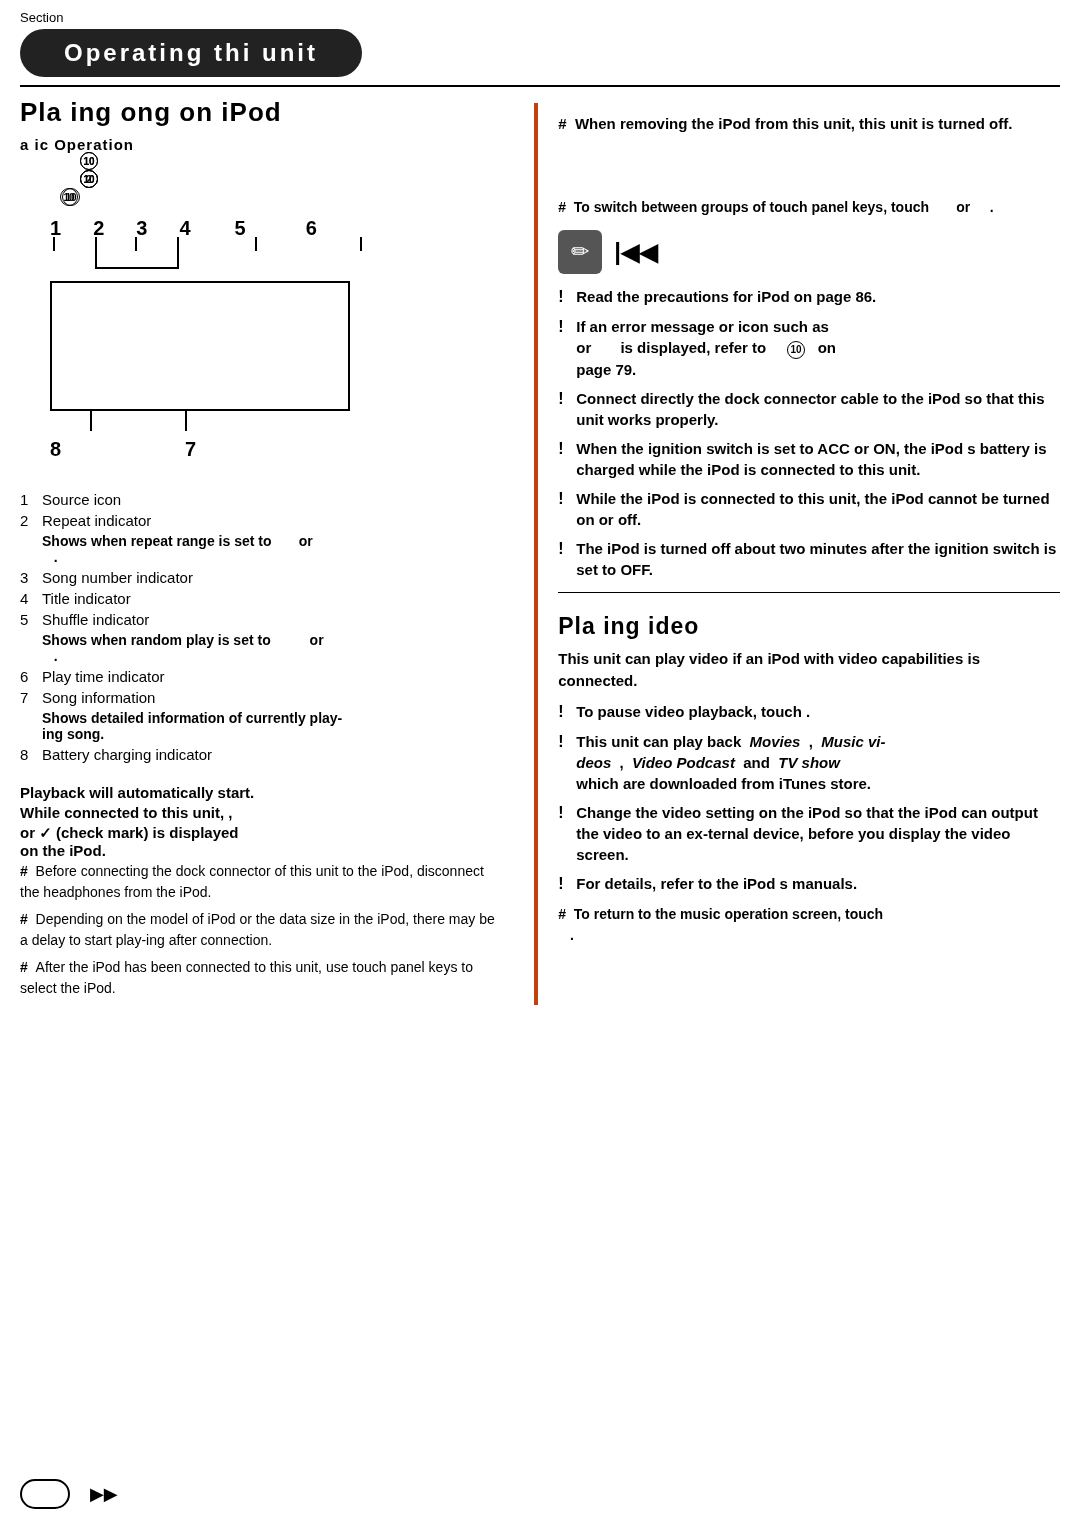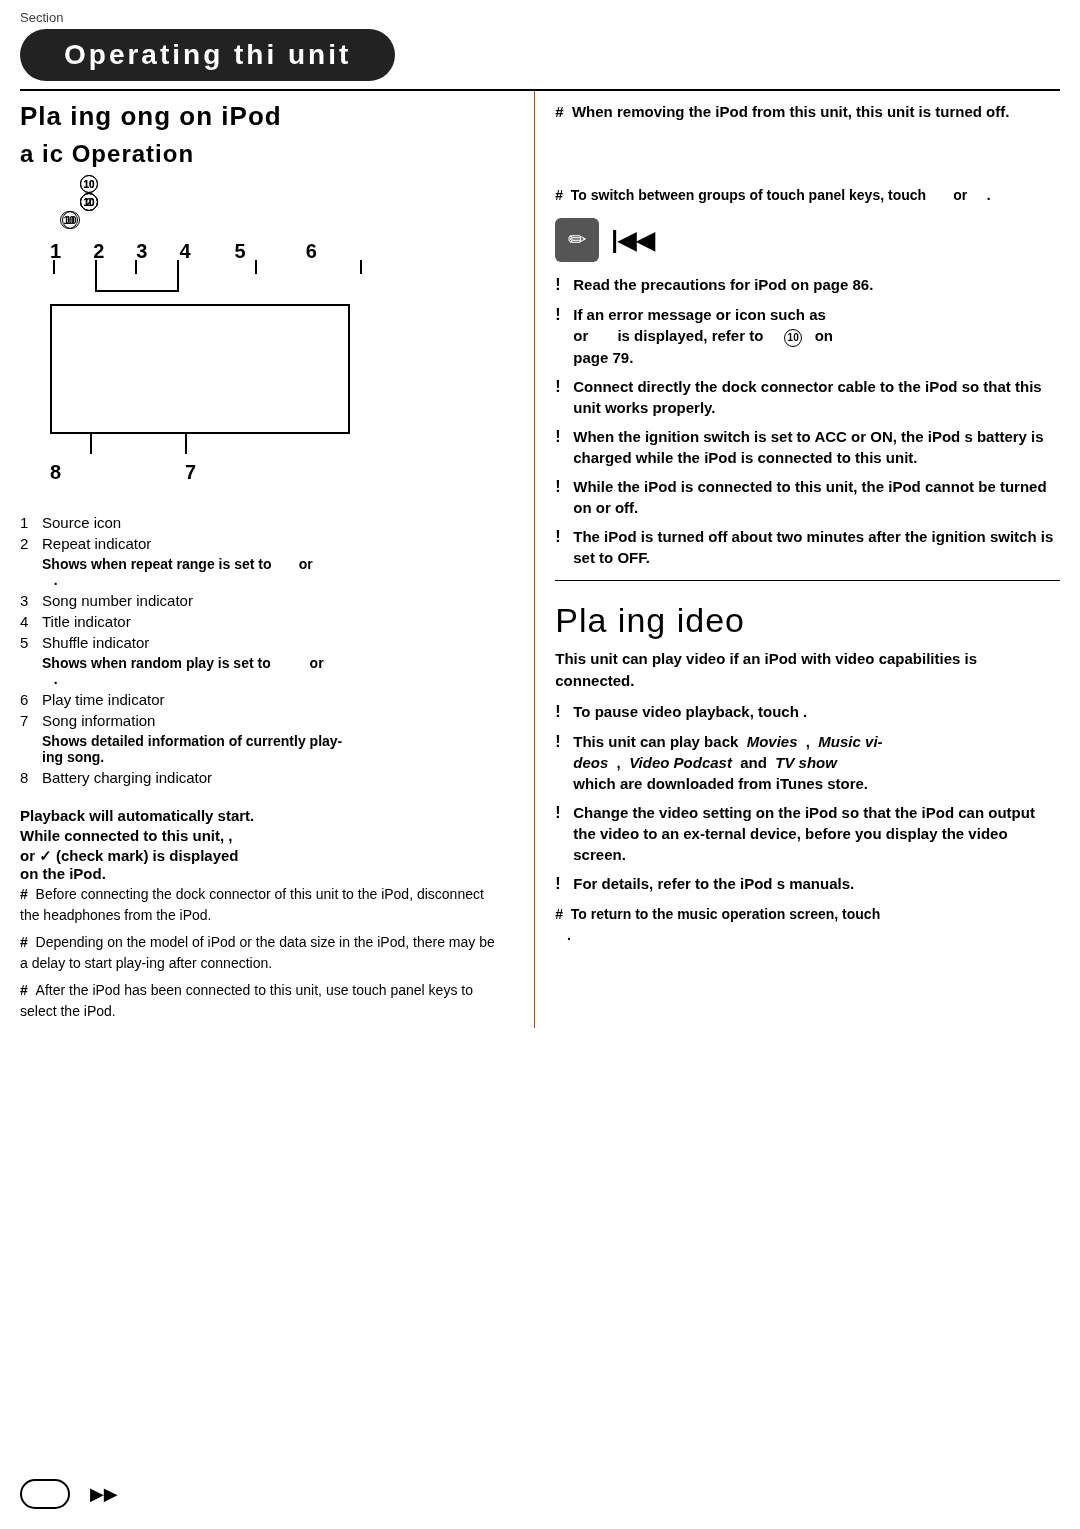--- a/index.html
+++ b/index.html
@@ -21,34 +21,35 @@
     }
     .left-col {
       width: 520px;
       padding-right: 20px;
       padding-top: 10px;
     }
     .right-col {
       width: 540px;
       padding-left: 20px;
       padding-top: 10px;
-      border-left: 1px solid #c2410c;
+      border-left: 4px solid #c2410c;
+      margin-top: 16px;
     }
 
     
     .section-main-title {
       font-size: 26px;
       font-weight: bold;
       margin-bottom: 8px;
       letter-spacing: 1px;
     }
     .section-sub-title {
-      font-size: 24px;
-      font-weight: bold;
-      margin-bottom: 16px;
+      font-size: 15px;
+      font-weight: bold;
+      margin-bottom: 8px;
       letter-spacing: 1px;
     }
 
     
     .diagram-container {
       position: relative;
       width: 460px;
       height: 320px;
       margin-bottom: 10px;
     }
@@ -141,22 +142,22 @@
       font-weight: bold;
       line-height: 1.4;
     }
     .excl-mark {
       min-width: 18px;
       font-size: 16px;
     }
 
     
     .video-section-title {
-      font-size: 34px;
-      font-weight: normal;
+      font-size: 23px;
+      font-weight: bold;
       margin-top: 20px;
       margin-bottom: 8px;
       letter-spacing: 1px;
     }
     .video-intro {
       font-size: 15px;
       font-weight: bold;
       margin-bottom: 8px;
       line-height: 1.5;
     }
@@ -211,26 +212,26 @@
     .separator-line {
       border: none;
       border-top: 1.5px solid #000;
       margin: 12px 0;
     }
   </style>
 </head>
 <body>
 
 <div style="position:relative; padding: 8px 20px 0 20px;">
-  <span style="font-size:13px; color:#404040;">Section</span>
+  <span style="font-size:13px; color:#000000;">Section</span>
 </div>
 
 <div style="padding: 4px 20px 0 20px;">
   <div style="background:#222; border-radius:28px; padding:10px 44px; display:inline-block; margin-bottom:0;">
-    <span style="color:#fff; font-size:28px; font-weight:bold; letter-spacing:3px;">Operating thi  unit</span>
+    <span style="color:#fff; font-size:24px; font-weight:bold; letter-spacing:3px;">Operating thi  unit</span>
   </div>
 </div>
 
 <hr style="border:none; border-top:2px solid #000; margin: 8px 20px 0 20px;">
 
 <div class="main-content">
 
   <div class="left-col">
     <div class="section-main-title">Pla ing  ong  on iPod</div>
     <div class="section-sub-title">a ic Operation</div>

